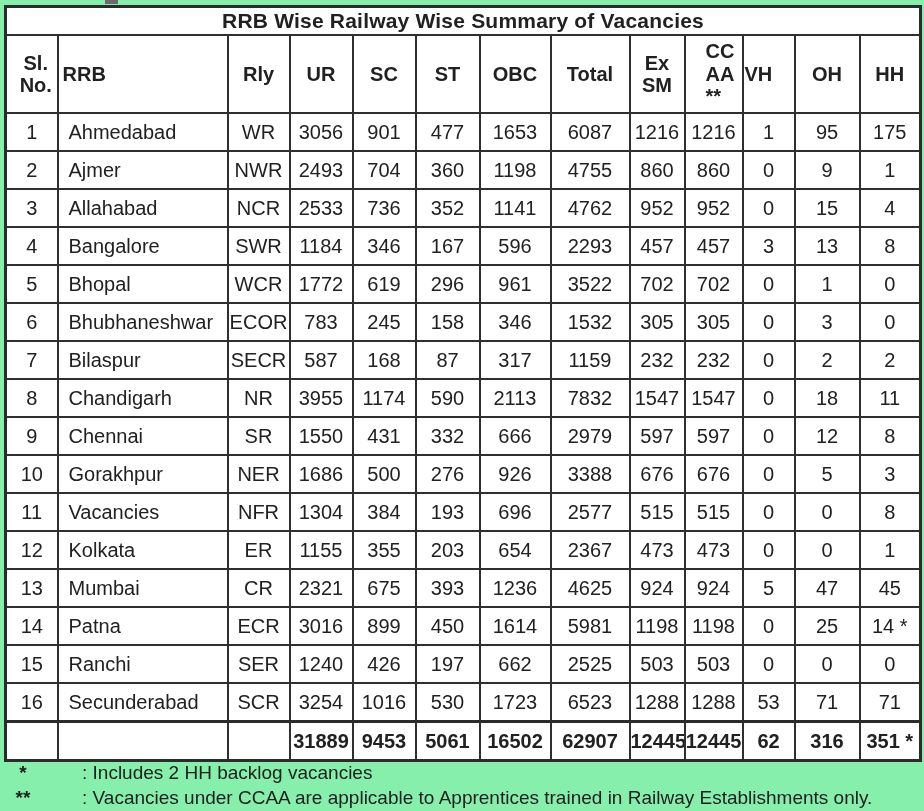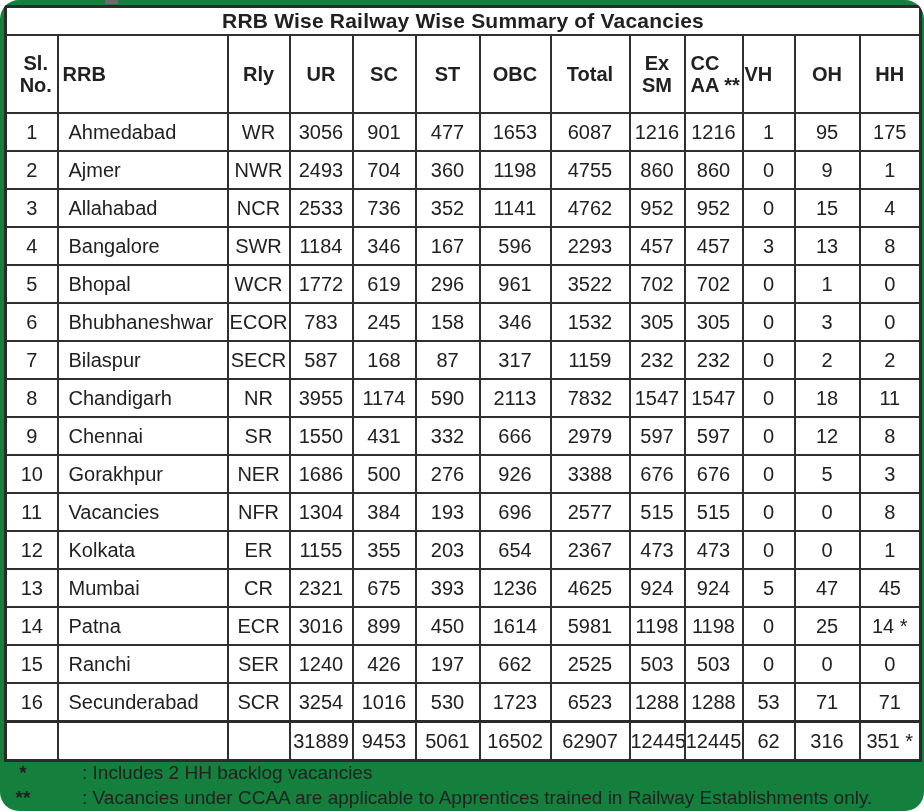--- a/index.html
+++ b/index.html
@@ -6,23 +6,22 @@
     margin: 0;
     padding: 0;
     background: #ffffff;
     font-family: "Liberation Sans", "DejaVu Sans", sans-serif;
     color: #212121;
   }
   .page {
     position: relative;
     width: 924px;
     height: 811px;
-    background: #15803d;
+    background: #86efac;
     overflow: hidden;
-    border-radius: 19px;
   }
   .scan-artifact {
     position: absolute;
     left: 105px;
     top: 0;
     width: 13px;
     height: 4px;
     background: #6a6a6a;
   }
   table.vacancy {
@@ -51,30 +50,30 @@
   }
   tr.header-row th {
     height: 76px;
     font-size: 20px;
     font-weight: bold;
     white-space: pre-line;
     line-height: 1.12;
   }
   tr.header-row th.c0 { text-align: center; padding-left: 8px; }
   tr.header-row th.c1 { text-align: left; padding-left: 4px; }
-  tr.header-row th.c9 { text-align: left; padding-left: 5px; }
+  tr.header-row th.c9 { text-align: left; padding-left: 20px; }
   tr.header-row th.c10 { text-align: left; padding-left: 1px; }
   tbody td {
     height: 36px;
     font-size: 20px;
   }
   tbody td.c1 { text-align: left; padding-left: 10px; }
   tr.totals-row td {
     height: 36px;
-    font-weight: normal;
+    font-weight: bold;
     border-top: 3px solid #2b2b2b;
     margin-left: 31px;
   }
   .footnotes {
     position: absolute;
     left: 8px;
     top: 760px;
     width: 910px;
   }
   .footnote {

